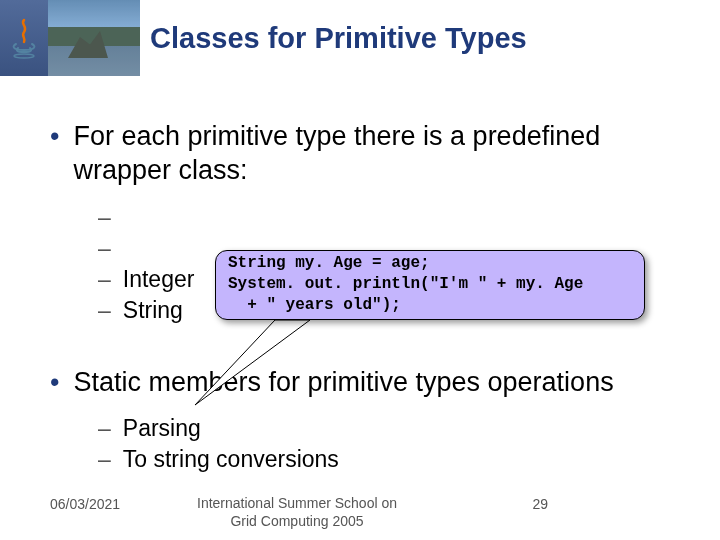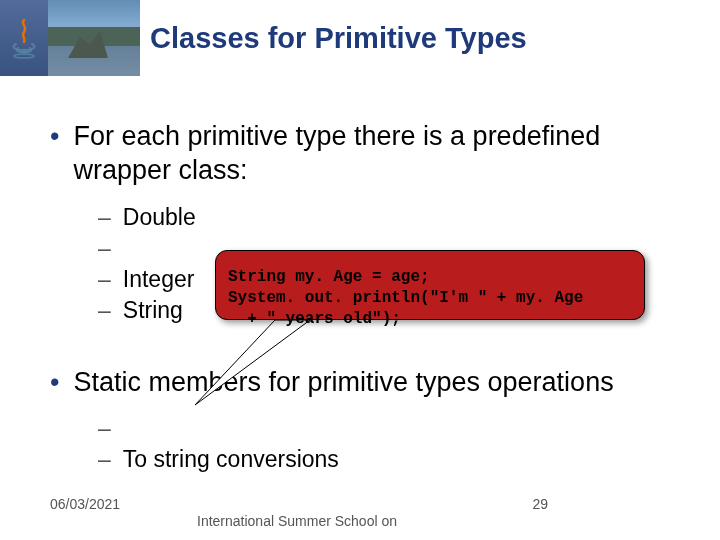--- a/index.html
+++ b/index.html
@@ -89,25 +89,25 @@
     color: #555;
     margin-right: 12px;
     flex-shrink: 0;
   }
   .callout {
     position: absolute;
     top: 250px;
     left: 215px;
     width: 430px;
     height: 70px;
-    background: #b91c1c;
+    background: #c4b5fd;
     border: 1px solid #000;
     border-radius: 12px;
     box-shadow: 3px 3px 6px rgba(0,0,0,0.4);
-    padding: 16px 12px;
+    padding: 2px 12px;
     z-index: 5;
   }
   .callout pre {
     font-family: "Courier New", monospace;
     font-size: 16px;
     font-weight: bold;
     line-height: 1.3;
     white-space: pre;
   }
   .callout-tail {
@@ -153,21 +153,20 @@
 <div class="content">
 
   <div class="bullet-block">
     <div class="bullet-line">
       <span class="bullet-dot">•</span>
       <span>For each primitive type there is a predefined wrapper class:</span>
     </div>
     <div class="sub-list">
       <div class="sub-item">
           <span class="sub-dash">–</span>
-          <span>Double</span>
         </div>
       <div class="sub-item">
           <span class="sub-dash">–</span>
         </div>
       <div class="sub-item">
           <span class="sub-dash">–</span>
           <span>Integer</span>
         </div>
       <div class="sub-item">
           <span class="sub-dash">–</span>
@@ -177,20 +176,21 @@
   </div>
 
   <div class="bullet-block" style="margin-top:40px;">
     <div class="bullet-line">
       <span class="bullet-dot">•</span>
       <span>Static members for primitive types operations</span>
     </div>
     <div class="sub-list">
       <div class="sub-item">
           <span class="sub-dash">–</span>
+          <span>Parsing</span>
         </div>
       <div class="sub-item">
           <span class="sub-dash">–</span>
           <span>To string conversions</span>
         </div>
     </div>
   </div>
 
 </div>
 
@@ -204,15 +204,16 @@
 <div class="callout">
   <pre>String my. Age = age;
 System. out. println("I'm " + my. Age
   + " years old");</pre>
 </div>
 
 <div class="footer">
   <div class="footer-date">06/03/2021</div>
   <div class="footer-venue">
     <span>International Summer School on</span><br>
+    <span>Grid Computing 2005</span>
   </div>
   <div class="footer-page">29</div>
 </div>
 
 </body></html>

